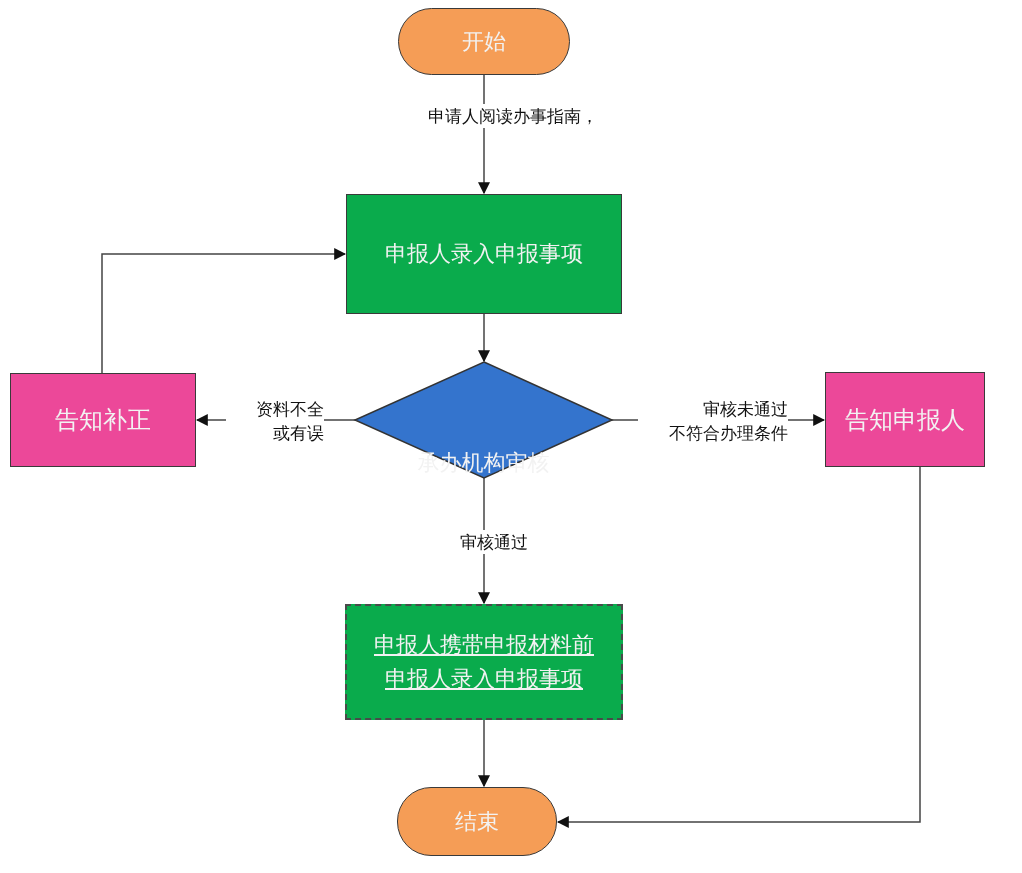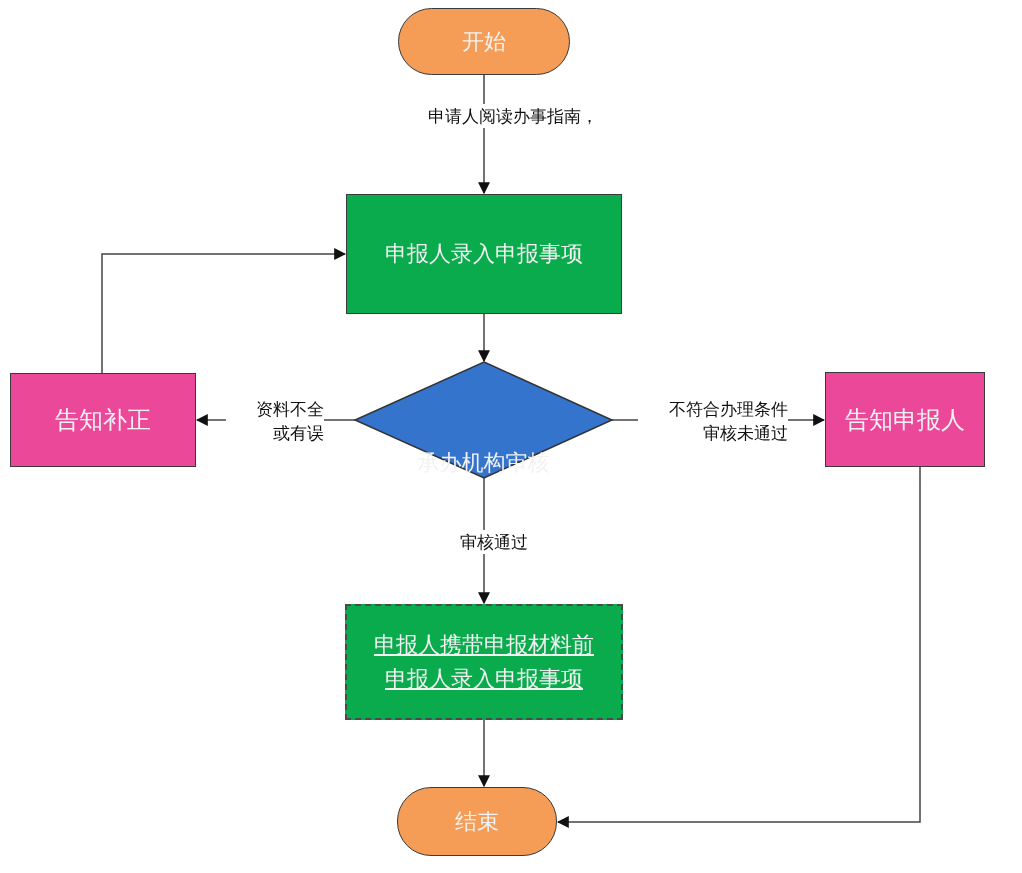--- a/index.html
+++ b/index.html
@@ -71,22 +71,22 @@
 <div class="edge-label" style="left:226px; top:397px; width:98px;">
   <div>资料不全</div>
   <div>或有误</div>
 </div>
 
 <div class="node process-blue" style="left:825px; top:372px; width:160px; height:95px;">
   <span>告知申报人</span>
 </div>
 
 <div class="edge-label" style="left:638px; top:397px; width:150px;">
+  <div>审核未通过</div>
   <div>不符合办理条件</div>
-  <div>审核未通过</div>
 </div>
 
 <div class="edge-label" style="left:440px; top:530px; width:88px;">
   <div>审核通过</div>
 </div>
 
 <div class="node process-dashed" style="left:345px; top:604px; width:278px; height:116px;">
   <div>
     <div>申报人携带申报材料前</div>
     <div>申报人录入申报事项</div>

